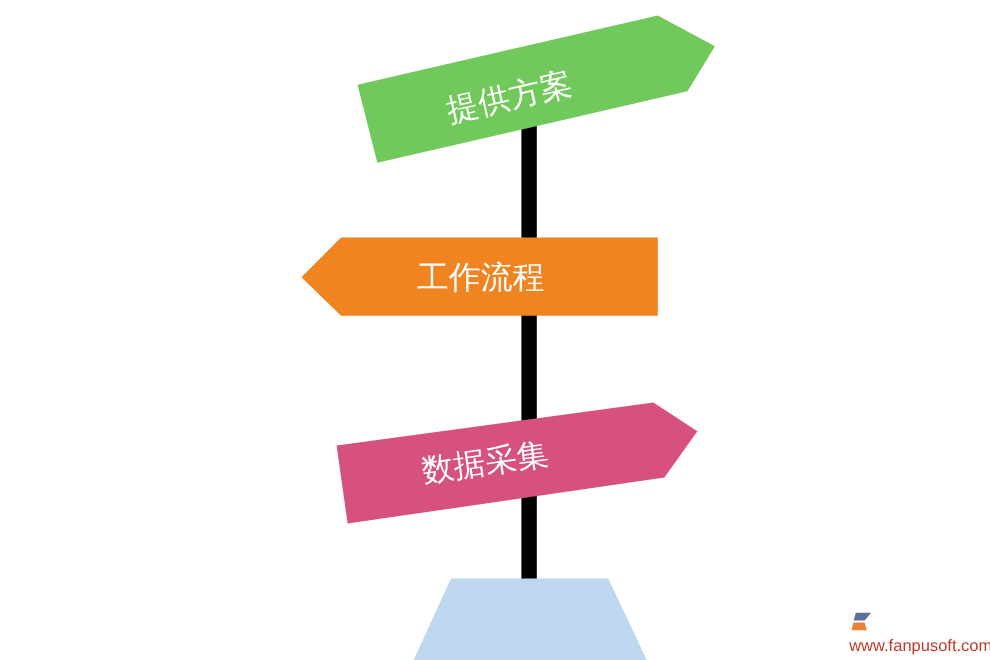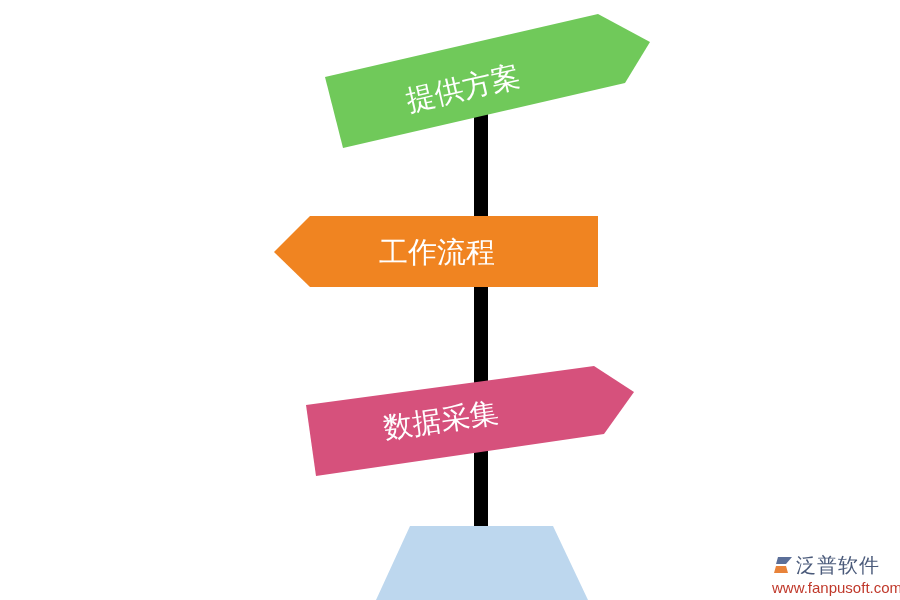--- a/index.html
+++ b/index.html
@@ -34,15 +34,14 @@
     <polygon points="306,405 594,366 634,392 604,434 316,476" fill="#d6517c"></polygon>
     <text class="sign-text" x="441" y="430" text-anchor="middle" transform="rotate(-8 441 420)">数据采集</text>
   </g>
 </svg>
 
 <div class="logo">
   <svg class="logo-icon" viewBox="0 0 22 20">
     <polygon points="6,2 20,2 14,9 4,9" fill="#5b6f99"></polygon>
     <polygon points="4,11 14,11 16,18 2,18" fill="#e8833a"></polygon>
   </svg>
-  <span class="logo-name">泛普软件</span>
   <span class="logo-url">www.fanpusoft.com</span>
 </div>
 
 </body></html>

